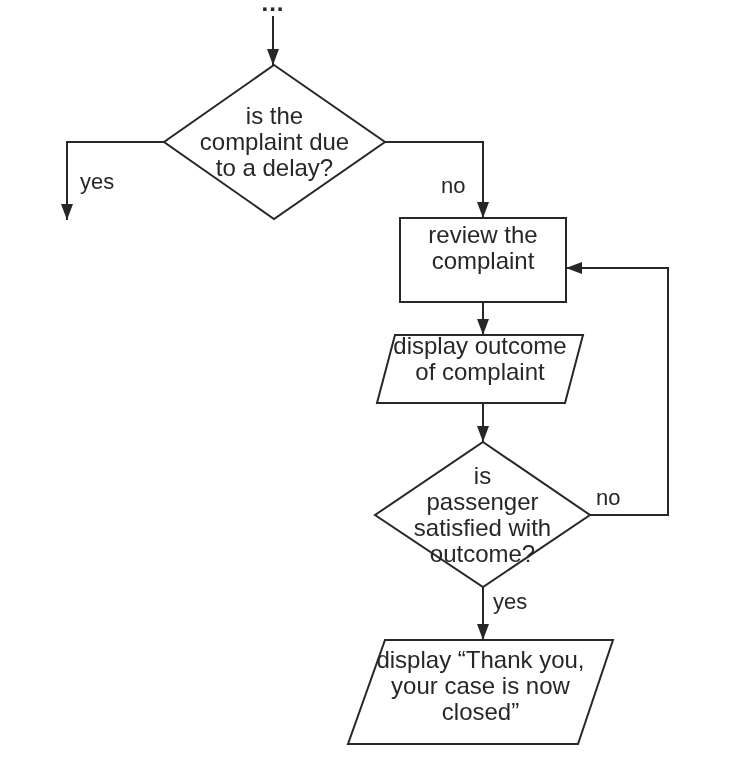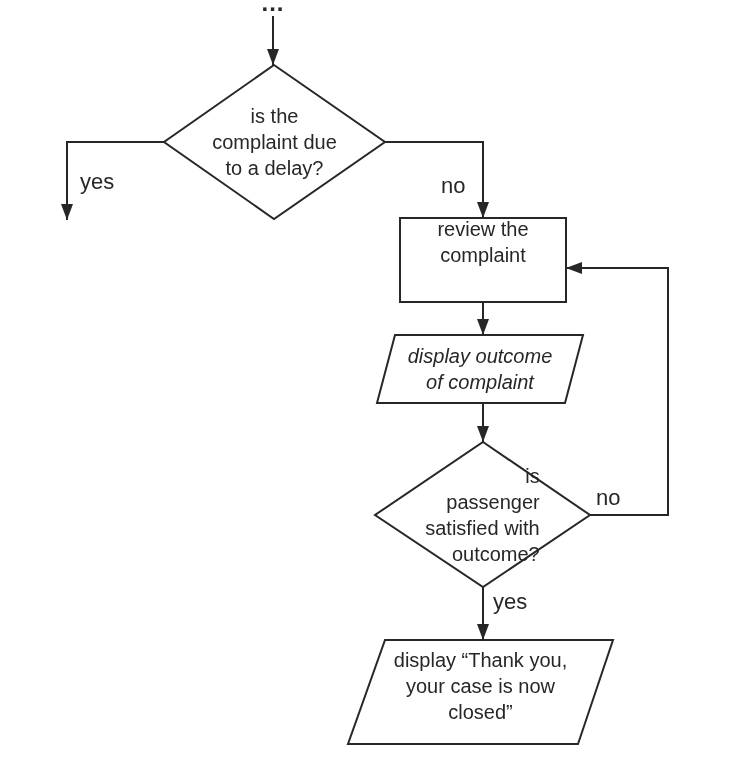--- a/index.html
+++ b/index.html
@@ -21,21 +21,21 @@
     left: 0;
     top: 0;
   }
   .node-label {
     position: absolute;
     display: flex;
     align-items: center;
     justify-content: center;
     text-align: center;
     white-space: pre-line;
-    font-size: 20px;
+    font-size: 24px;
     line-height: 26px;
     color: #29262a;
     pointer-events: none;
   }
   .edge-label {
     position: absolute;
     font-size: 22px;
     line-height: 24px;
     color: #29262a;
     pointer-events: none;
@@ -93,27 +93,27 @@
   <div class="continuation">...</div>
 
   <div class="node-label" style="left:164px; top:65px; width:221px; height:154px;">is the
 complaint due
 to a delay?</div>
 
   <div class="edge-label" style="left:80px; top:170px;">yes</div>
 
   <div class="edge-label" style="left:441px; top:174px;">no</div>
 
-  <div class="node-label" style="left:400px; top:212px; width:166px; height:60px;">review the
+  <div class="node-label" style="left:400px; top:218px; width:166px; height:60px;">review the
 complaint</div>
 
-  <div class="node-label" style="left:377px; top:335px; width:206px; height:68px;font-style:italic;">display outcome
+  <div class="node-label" style="left:377px; top:325px; width:206px; height:68px;">display outcome
 of complaint</div>
 
-  <div class="node-label" style="left:375px; top:442px; width:215px; height:145px;text-align:right;">is
+  <div class="node-label" style="left:375px; top:442px; width:215px; height:145px;">is
 passenger
 satisfied with
 outcome?</div>
 
   <div class="edge-label" style="left:596px; top:486px;">no</div>
 
   <div class="edge-label" style="left:493px; top:590px;">yes</div>
 
   <div class="node-label" style="left:348px; top:640px; width:265px; height:92px;">display “Thank you,
 your case is now

